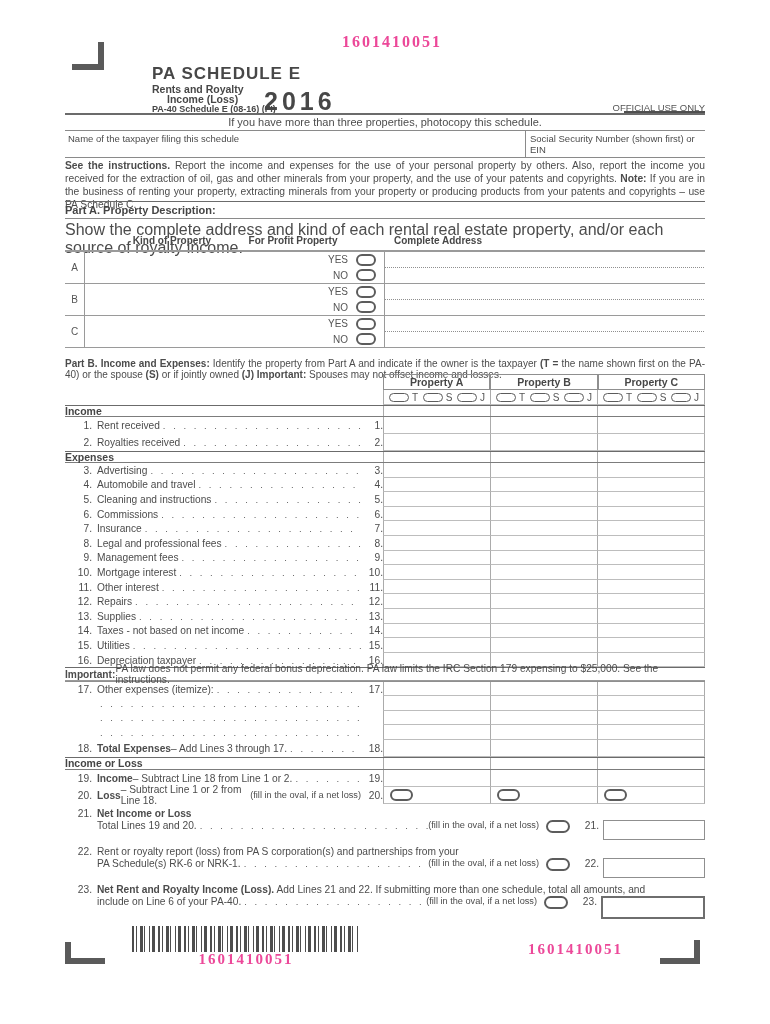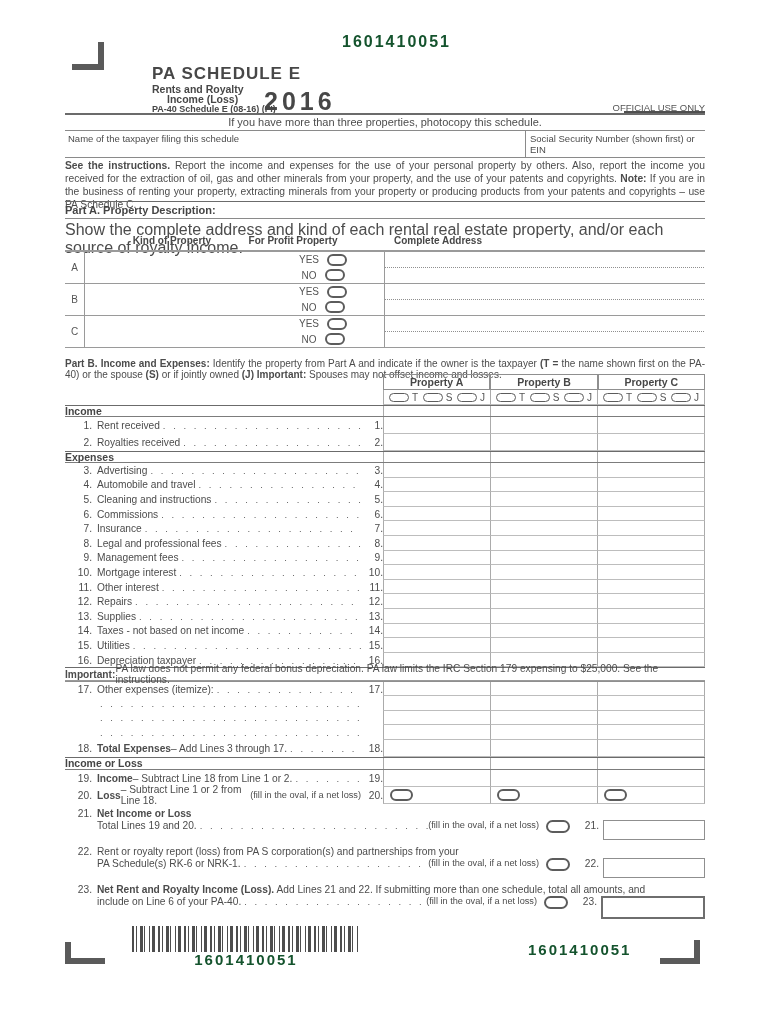--- a/index.html
+++ b/index.html
@@ -1,21 +1,21 @@
 <!DOCTYPE html>
 <html><head>
 <meta charset="utf-8">
 <style>
   html,body{margin:0;padding:0;background:#fff;}
   body{width:770px;height:1024px;position:relative;overflow:hidden;
        font-family:"Liberation Sans",sans-serif;color:#4c4c4c;
        -webkit-font-smoothing:antialiased;}
   .abs{position:absolute;}
   .b{font-weight:bold;}
-  .ocr{font-family:Liberation Sans, sans-serif;font-weight:bold;color:#14532d;letter-spacing:2px;}
+  .ocr{font-family:Liberation Serif, serif;font-weight:bold;color:#ec4899;letter-spacing:2px;}
 
   
   .corner{position:absolute;border:0 solid #5a5a5a;}
   #corner-tl{left:72px;top:42px;width:26px;height:22px;border-right-width:6px;border-bottom-width:6px;}
   #corner-bl{left:65px;top:942px;width:34px;height:16px;border-left-width:6px;border-bottom-width:6px;}
   #corner-br{left:660px;top:940px;width:34px;height:18px;border-right-width:6px;border-bottom-width:6px;}
 
   #top-number{left:342px;top:33px;font-size:16px;}
 
   
@@ -45,21 +45,21 @@
   #pa-table{left:65px;top:234px;width:640px;}
   .pa-colhead{position:relative;height:16px;border-bottom:2px solid #9a9a9a;font-size:10px;font-weight:bold;color:#474747;}
   .pa-colhead span{position:absolute;top:1px;text-align:center;}
   .pa-ch1{left:0;width:214px;}
   .pa-ch2{left:172px;width:112px;}
   .pa-ch3{left:300px;width:146px;}
   .pa-row{display:flex;height:31px;border-bottom:1px solid #9a9a9a;}
   .pa-letter{width:20px;box-sizing:border-box;border-right:1px solid #9a9a9a;display:flex;align-items:center;justify-content:center;font-size:10px;color:#555;}
   .pa-kind{width:185px;}
   .pa-profit{width:115px;box-sizing:border-box;border-right:1px solid #9a9a9a;display:flex;flex-direction:column;}
-  .pa-yn{flex:1;display:flex;align-items:center;justify-content:center;gap:8px;padding-right:8px;font-size:10px;color:#555;}
+  .pa-yn{flex:1;display:flex;align-items:center;justify-content:flex-end;gap:8px;padding-right:8px;font-size:10px;color:#555;}
   .pa-addr{width:319px;display:flex;flex-direction:column;}
   .addr-line{flex:1;}
   .addr-line:first-child{border-bottom:1px dotted #8f8f8f;}
   .oval{display:inline-block;width:16px;height:8px;border:2px solid #5c5c5c;border-radius:6px;background:#fff;}
 
   
   #pb-para{left:65px;top:358px;width:640px;font-size:10px;line-height:11px;text-align:justify;}
 
   
   #pb-table{left:65px;top:374px;width:640px;}

